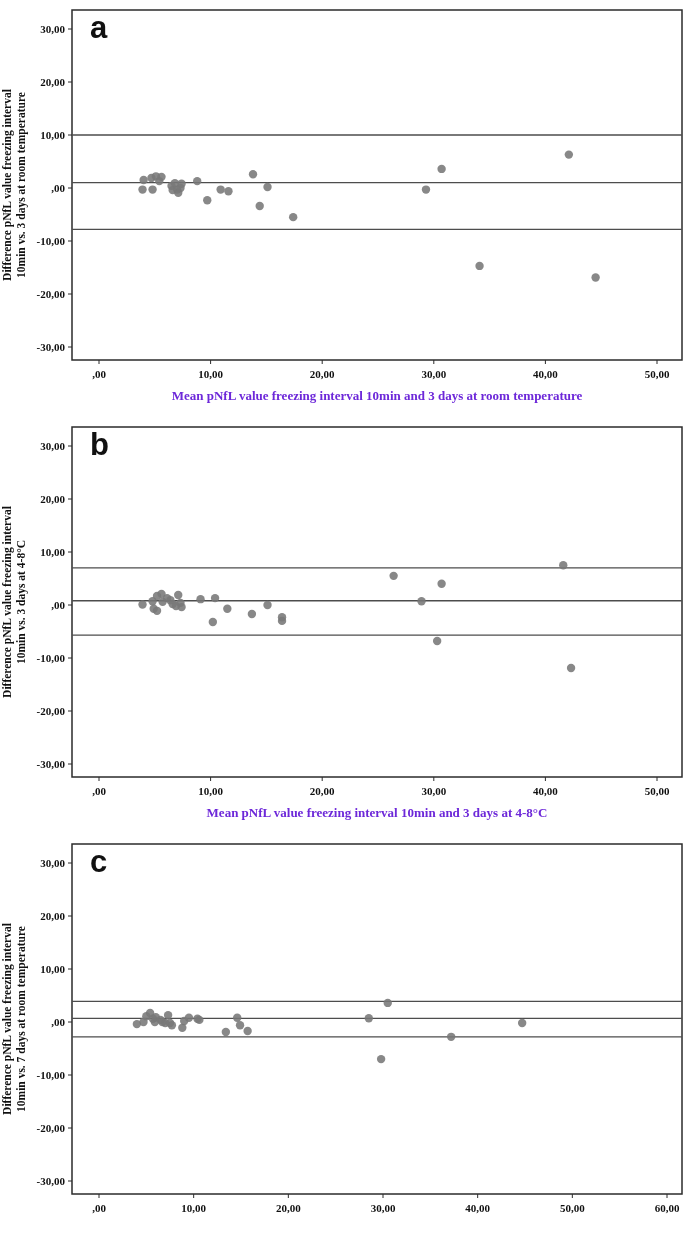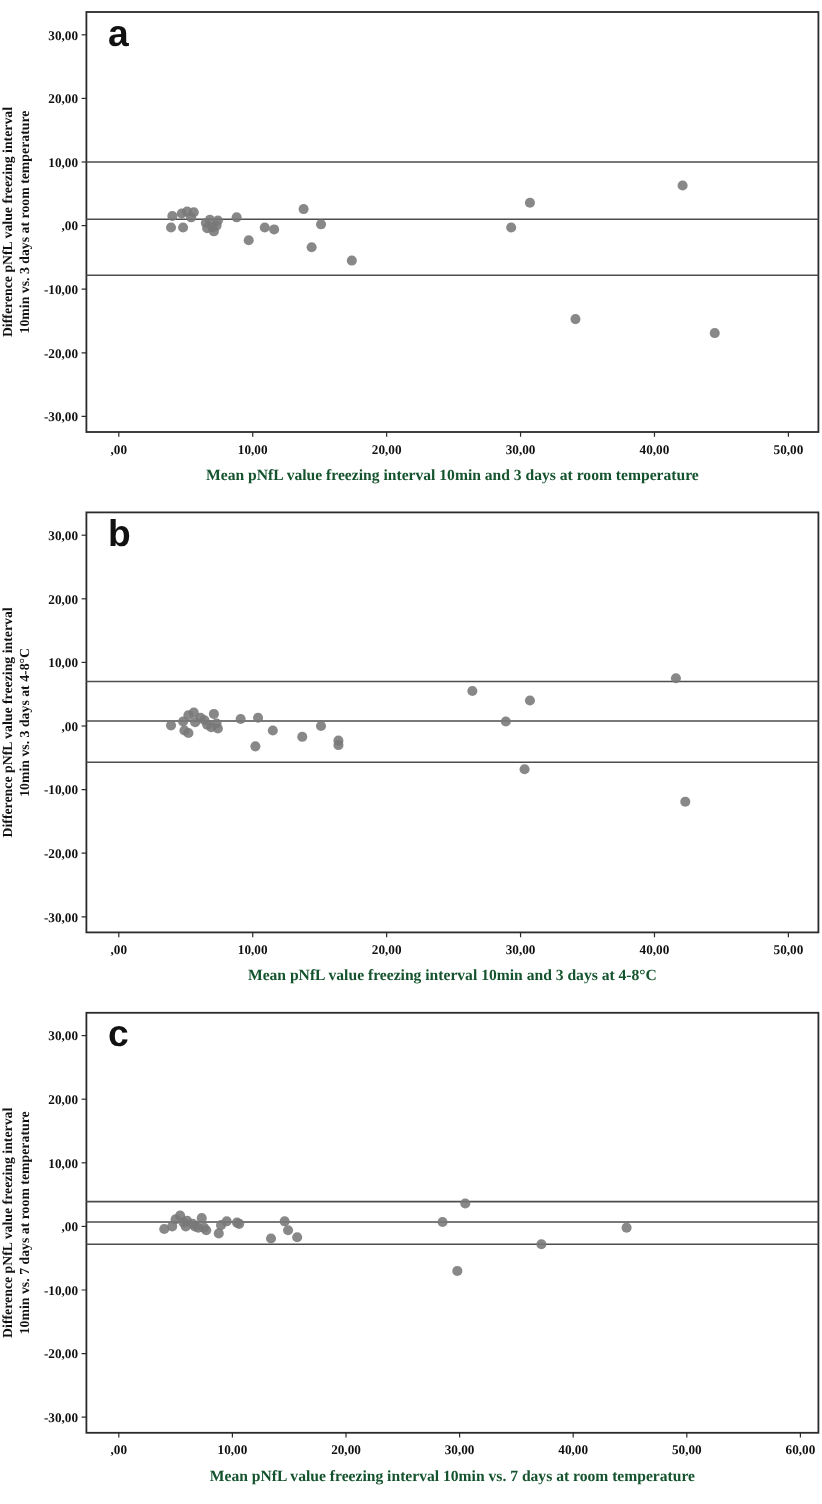--- a/index.html
+++ b/index.html
@@ -11,21 +11,21 @@
     font-family:"Liberation Sans","DejaVu Sans",sans-serif;
     font-weight:bold;font-size:31px;color:#111;line-height:1;
   }
   .ylabel{
     position:absolute;left:-159px;top:170px;width:350px;height:30px;
     transform:rotate(-90deg);
     text-align:center;font-weight:bold;font-size:11.5px;line-height:13.5px;color:#111;
   }
   .xlabel{
     position:absolute;left:72px;top:388px;width:610px;
-    text-align:center;font-weight:bold;font-size:13px;color:#14532d;
+    text-align:center;font-weight:bold;font-size:13px;color:#6d28d9;
   }
   text.tick{font-family:"Liberation Serif","DejaVu Serif",serif;font-weight:bold;font-size:11px;fill:#111;}
 </style>
 </head>
 <body>
 
 <div class="figure">
 
   <section class="panel">
     <svg width="685" height="417" viewBox="0 0 685 417">
@@ -224,16 +224,15 @@
         <circle cx="381.1066666666667" cy="225.1" r="4.2" fill="#787878" fill-opacity="0.88"></circle>
         <circle cx="387.7333333333333" cy="168.92000000000002" r="4.2" fill="#787878" fill-opacity="0.88"></circle>
         <circle cx="451.16" cy="202.84" r="4.2" fill="#787878" fill-opacity="0.88"></circle>
         <circle cx="522.1600000000001" cy="189.06" r="4.2" fill="#787878" fill-opacity="0.88"></circle>
       </svg>
     <div class="panel-letter">c</div>
     <div class="ylabel">
       <div>Difference pNfL value freezing interval</div>
       <div>10min vs. 7 days at room temperature</div>
     </div>
-    <div class="xlabel">Mean pNfL value freezing interval 10min vs. 7 days at room temperature</div>
   </section>
 
 </div>
 
 </body></html>

